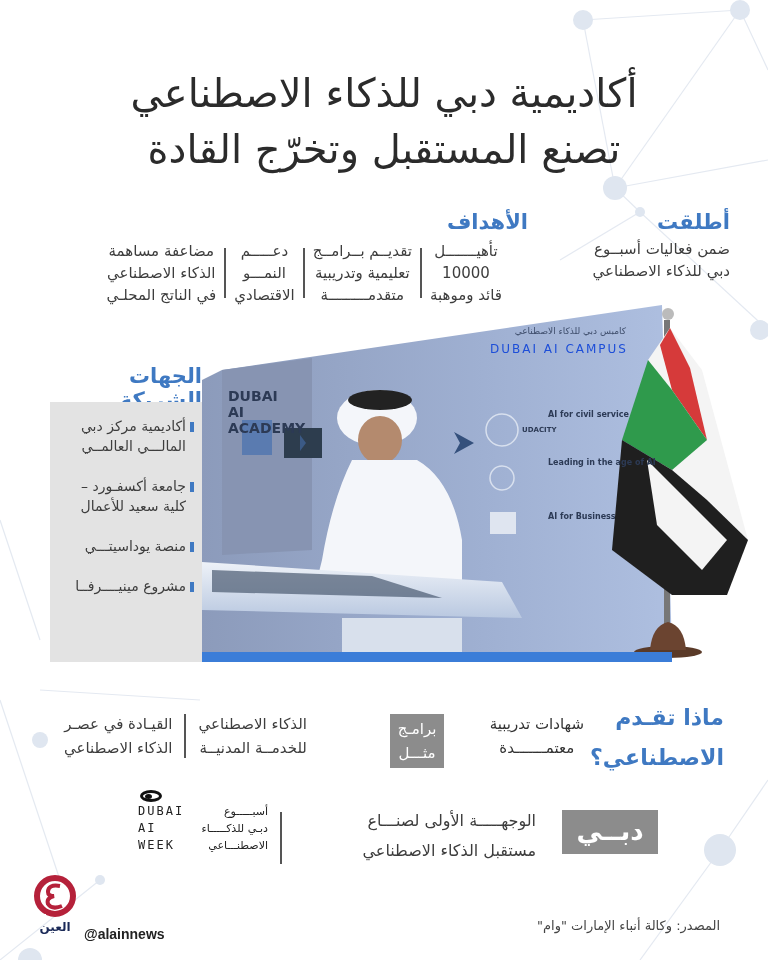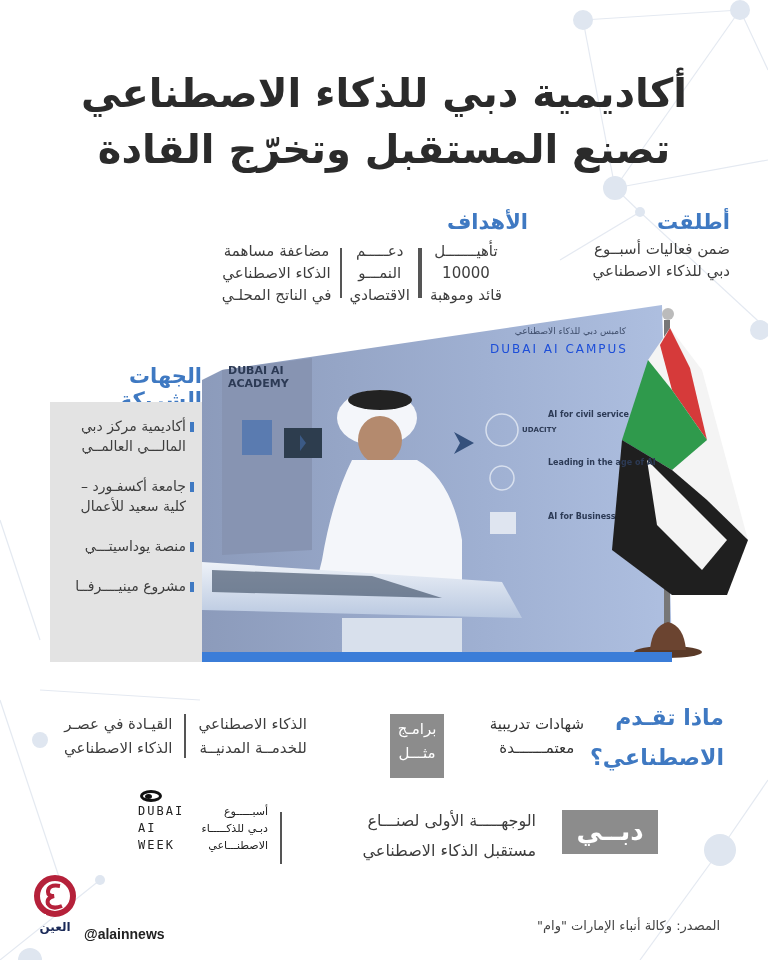--- a/index.html
+++ b/index.html
@@ -8,21 +8,21 @@
       background: #ffffff;
       font-family: "DejaVu Sans", sans-serif;
       color: #3a3a3a;
       position: relative;
     }
     .bg-net { position: absolute; inset: 0; z-index: 0; pointer-events: none; }
     .layer { position: absolute; z-index: 1; }
 
     .title {
       position: absolute; left: 0; width: 768px; text-align: center;
-      font-weight: bold; color: #2b2b2b; direction: rtl;
+      font-weight: normal; color: #2b2b2b; direction: rtl;
     }
     .title.l1 { top: 70px; font-size: 40px; }
     .title.l2 { top: 126px; font-size: 40px; }
 
     .rtl { direction: rtl; text-align: right; }
     .blue-head { color: #3f79c2; font-weight: bold; font-size: 21px; }
     .body-txt { font-size: 15px; line-height: 22px; color: #3d3d3d; }
 
     .launched { right: 38px; top: 210px; width: 200px; }
     .launched .blue-head { margin-bottom: 4px; }
@@ -45,21 +45,21 @@
     .photo-bar { position: absolute; left: 0; bottom: 0; width: 470px; height: 10px; background: #3b7dd8; }
     .wall { position: absolute; left: 0; top: 0; }
     .campus-label { position: absolute; right: 120px; top: 42px; color: #1d4ed8; font-size: 12px; letter-spacing: 2px; font-family: "DejaVu Sans", sans-serif; }
     .campus-ar { position: absolute; right: 122px; top: 26px; color: #3d4c6a; font-size: 9px; direction: rtl; }
     .panel-txt { position: absolute; color: #2c3a55; font-size: 8px; font-weight: bold; }
 
     .offer-head { right: 44px; top: 698px; width: 130px; }
     .offer-head .blue-head { font-size: 22px; line-height: 40px; }
     .certs { right: 184px; top: 712px; font-weight: normal; font-size: 15px; line-height: 24px; color: #333; text-align: center; direction: rtl; }
     .prog-box {
-      left: 390px; top: 714px; width: 54px; height: 64px; background: #8c8c8c;
+      left: 390px; top: 714px; width: 54px; height: 54px; background: #8c8c8c;
       color: #fff; font-size: 15px; line-height: 24px; text-align: center; padding-top: 3px; direction: rtl;
     }
     .programs { left: 52px; top: 712px; display: flex; flex-direction: row-reverse; align-items: stretch; }
     .program { padding: 0 12px; font-size: 15px; line-height: 24px; color: #3d3d3d; text-align: right; direction: rtl; }
     .prog-sep { width: 2px; background: #555; margin: 2px 0; }
 
     .dubai-box {
       left: 562px; top: 810px; width: 96px; height: 44px; background: #8c8c8c;
       color: #fff; font-weight: bold; font-size: 26px; text-align: center; line-height: 42px; direction: rtl;
     }
@@ -119,20 +119,25 @@
 </div>
 
 <div class="layer goals-head rtl blue-head">الأهداف</div>
 <div class="layer goals">
   <div class="goal">
     <div>تأهيـــــــل</div>
     <div>10000</div>
     <div>قائد وموهبة</div>
   </div>
   <div class="goal-sep"></div>
+  <div class="goal">
+    <div>تقديــم بــرامــج</div>
+    <div>تعليمية وتدريبية</div>
+    <div>متقدمـــــــــة</div>
+  </div>
   <div class="goal-sep"></div>
   <div class="goal">
     <div>دعـــــم</div>
     <div>النمـــو</div>
     <div>الاقتصادي</div>
   </div>
   <div class="goal-sep"></div>
   <div class="goal">
     <div>مضاعفة مساهمة</div>
     <div>الذكاء الاصطناعي</div>
@@ -177,21 +182,21 @@
     <polygon points="468,28 458,45 470,90 505,140 488,68" fill="#d63a3a"></polygon>
     <polygon points="446,60 420,140 470,170 505,140 470,90" fill="#2f9a4c"></polygon>
     <polygon points="420,140 410,250 470,295 525,295 546,240 505,200 470,170" fill="#1f1f1f"></polygon>
     <polygon points="445,160 455,225 500,270 525,240" fill="#f4f4f4"></polygon>
     <ellipse cx="466" cy="352" rx="34" ry="6" fill="#5a3a28"></ellipse>
     <path d="M448,350 Q450,326 466,322 Q482,326 484,350 Z" fill="#6b4430"></path>
     <circle cx="466" cy="14" r="6" fill="#bbb"></circle>
   </svg>
   <div class="campus-ar">كامبس دبي للذكاء الاصطناعي</div>
   <div class="campus-label">DUBAI AI CAMPUS</div>
-  <div class="panel-txt" style="left:26px; top:64px; width:60px; font-size:11px;">DUBAI AI ACADEMY</div>
+  <div class="panel-txt" style="left:26px; top:88px; width:60px; font-size:14px;">DUBAI AI ACADEMY</div>
   <div class="panel-txt" style="left:346px; top:110px;">AI for civil service</div>
   <div class="panel-txt" style="left:346px; top:158px;">Leading in the age of AI</div>
   <div class="panel-txt" style="left:346px; top:212px;">AI for Business</div>
   <div class="panel-txt" style="left:320px; top:126px; font-size:7px;">UDACITY</div>
   <div class="photo-bar"></div>
 </div>
 
 <div class="layer partners-head blue-head rtl">الجهات الشريكة</div>
 <div class="layer partners-box">
   <div class="partner">

